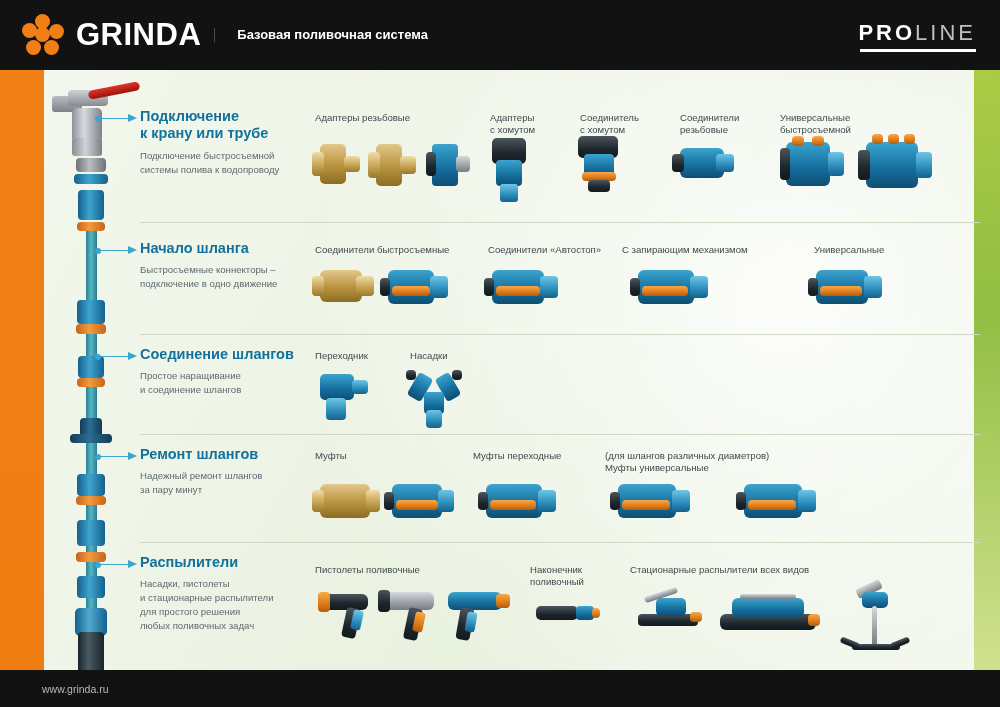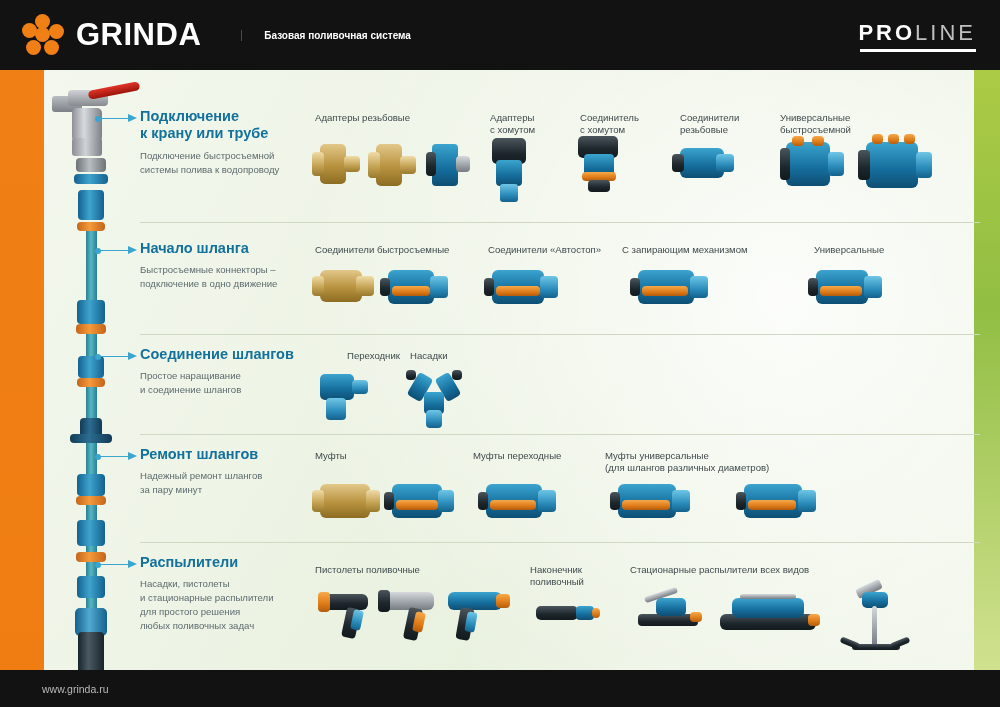--- a/index.html
+++ b/index.html
@@ -36,22 +36,22 @@
   .lf2{ left:22px; top:26px; }
   .lf3{ left:4px;  top:26px; }
   .lf4{ left:0px;  top:9px;  }
   .lf5{ left:13px; top:13px; background:#f7a83a; }
 
   .brand {
     color:#ffffff; font-size:31px; font-weight:bold; letter-spacing:0.5px;
     margin-left:12px; font-family:"Liberation Sans", sans-serif;
   }
   .brand-sub {
-    color:#ffffff; font-size:10px; font-weight:bold;
-    margin-left:40px; padding-left:22px; border-left:1px solid #4a4a4a;
+    color:#ffffff; font-size:13px; font-weight:bold;
+    margin-left:13px; padding-left:22px; border-left:1px solid #4a4a4a;
     line-height:1.1;
   }
   .proline {
     position:absolute; right:24px; top:20px; text-align:right;
   }
   .proline .pl {
     font-size:22px; font-weight:bold; letter-spacing:3px; color:#ffffff;
   }
   .proline .pl em { font-style:normal; color:#bfbfbf; font-weight:normal; }
   .proline .plrule {
@@ -381,21 +381,21 @@
           <div class="ln"></div>
           <div class="hd"></div>
       </div>
       <div class="sec-title">Соединение шлангов</div>
       <div class="sec-desc">
         <div>Простое наращивание</div>
         <div>и соединение шлангов</div>
       </div>
     </div>
 
-    <div class="item-label" style="left:175px; top:4px; width:120px;margin-left:32px;">Переходник</div>
+    <div class="item-label" style="left:175px; top:4px; width:120px;">Переходник</div>
     <div class="item-label" style="left:270px; top:4px; width:120px;">Насадки</div>
 
     <div>
       <div class="part blu" style="left:180px; top:28px; width:34px; height:26px; border-radius:5px;"></div>
       <div class="part blu2" style="left:212px; top:34px; width:16px; height:14px;"></div>
       <div class="part blu2" style="left:186px; top:52px; width:20px; height:22px; border-radius:4px;"></div>
     </div>
 
     <div>
       <div class="part blu" style="left:272px; top:28px; width:16px; height:26px; transform:rotate(30deg); border-radius:4px;"></div>
@@ -419,22 +419,22 @@
       <div class="sec-title">Ремонт шлангов</div>
       <div class="sec-desc">
         <div>Надежный ремонт шлангов</div>
         <div>за пару минут</div>
       </div>
     </div>
 
     <div class="item-label" style="left:175px; top:4px; width:120px;">Муфты</div>
     <div class="item-label" style="left:333px; top:4px; width:150px;">Муфты переходные</div>
     <div class="item-label" style="left:465px; top:4px; width:230px;">
+      <div>(для шлангов различных диаметров)</div>
       <div>Муфты универсальные</div>
-      <div>(для шлангов различных диаметров)</div>
     </div>
 
     <div>
       <div class="part brass" style="left:180px; top:38px; width:50px; height:34px; border-radius:6px;"></div>
       <div class="part brass2" style="left:172px; top:44px; width:12px; height:22px;"></div>
       <div class="part brass2" style="left:226px; top:44px; width:14px; height:22px;"></div>
     </div>
     <div>
       <div class="part blu" style="left:252px; top:38px; width:50px; height:34px; border-radius:6px;"></div>
       <div class="part org" style="left:256px; top:54px; width:42px; height:10px;"></div>

